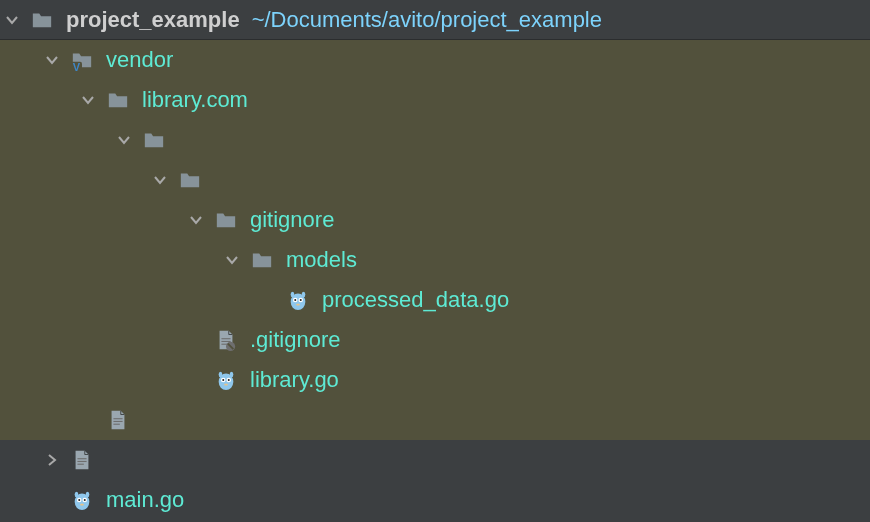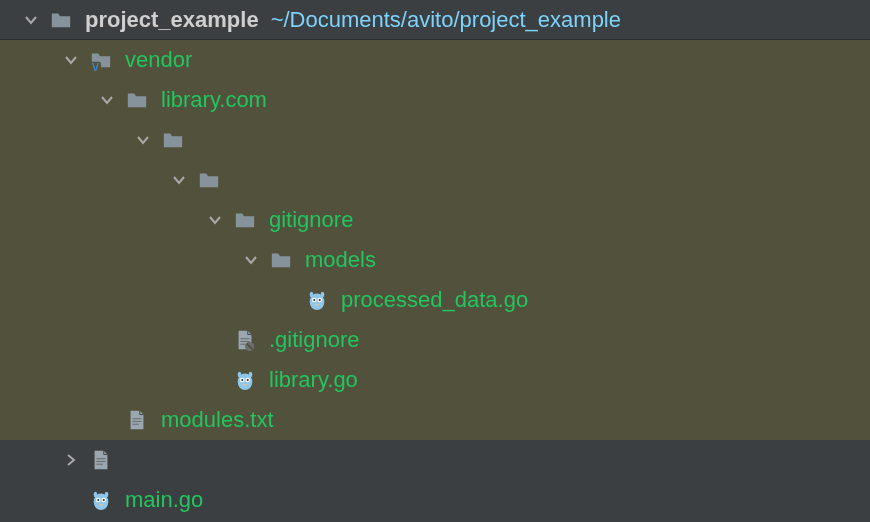--- a/index.html
+++ b/index.html
@@ -11,21 +11,21 @@
     font-size: 22px;
     color: #bbbbbb;
     overflow: hidden;
     user-select: none;
   }
 
   .row {
     display: flex;
     align-items: center;
     height: 40px;
-    padding-left: 23px;
+    padding-left: 4px;
     white-space: nowrap;
     gap: 4px;
   }
 
   .row.vendor-bg {
     background: #52513c;
   }
 
   .row.header {
     border-bottom: 1px solid #2b2d2e;
@@ -52,21 +52,21 @@
     height: 24px;
     align-items: center;
     justify-content: center;
     flex-shrink: 0;
     margin-right: 8px;
   }
   .icon svg { width: 22px; height: 22px; }
 
   .label-bold { font-weight: 700; color: #cfcfcf; }
   .label-muted { color: #7dd3fc; margin-left: 8px; font-weight: 400;}
-  .label-normal { color: #22c55e; }
+  .label-normal { color: #5eead4; }
 </style>
 </head>
 <body>
 
 <div class="row header">
   <span class="chevron">
     <svg viewBox="0 0 12 12">
         <path d="M1 3 L6 9 L11 3" fill="none" stroke="#a9a9a9" stroke-width="2"></path>
       </svg>
   </span>
@@ -235,21 +235,20 @@
     </span>
   <span class="icon">
     <svg viewBox="0 0 24 24">
       <path d="M5 2h10l4 4v16H5z" fill="#9aa7b0"></path>
       <path d="M15 2v4h4" fill="none" stroke="#3c3f41" stroke-width="1"></path>
       <rect x="7" y="10" width="10" height="1.2" fill="#6e6e6e"></rect>
       <rect x="7" y="13" width="10" height="1.2" fill="#6e6e6e"></rect>
       <rect x="7" y="16" width="7" height="1.2" fill="#6e6e6e"></rect>
     </svg>
   </span>
-  <span class="label-normal">modules.txt</span>
 </div>
 
 <div class="row">
   <span class="indent" style="width:36px"></span>
   <span class="chevron">
     <svg viewBox="0 0 12 12">
         <path d="M3 1 L9 6 L3 11" fill="none" stroke="#a9a9a9" stroke-width="2"></path>
       </svg>
   </span>
   <span class="icon">

